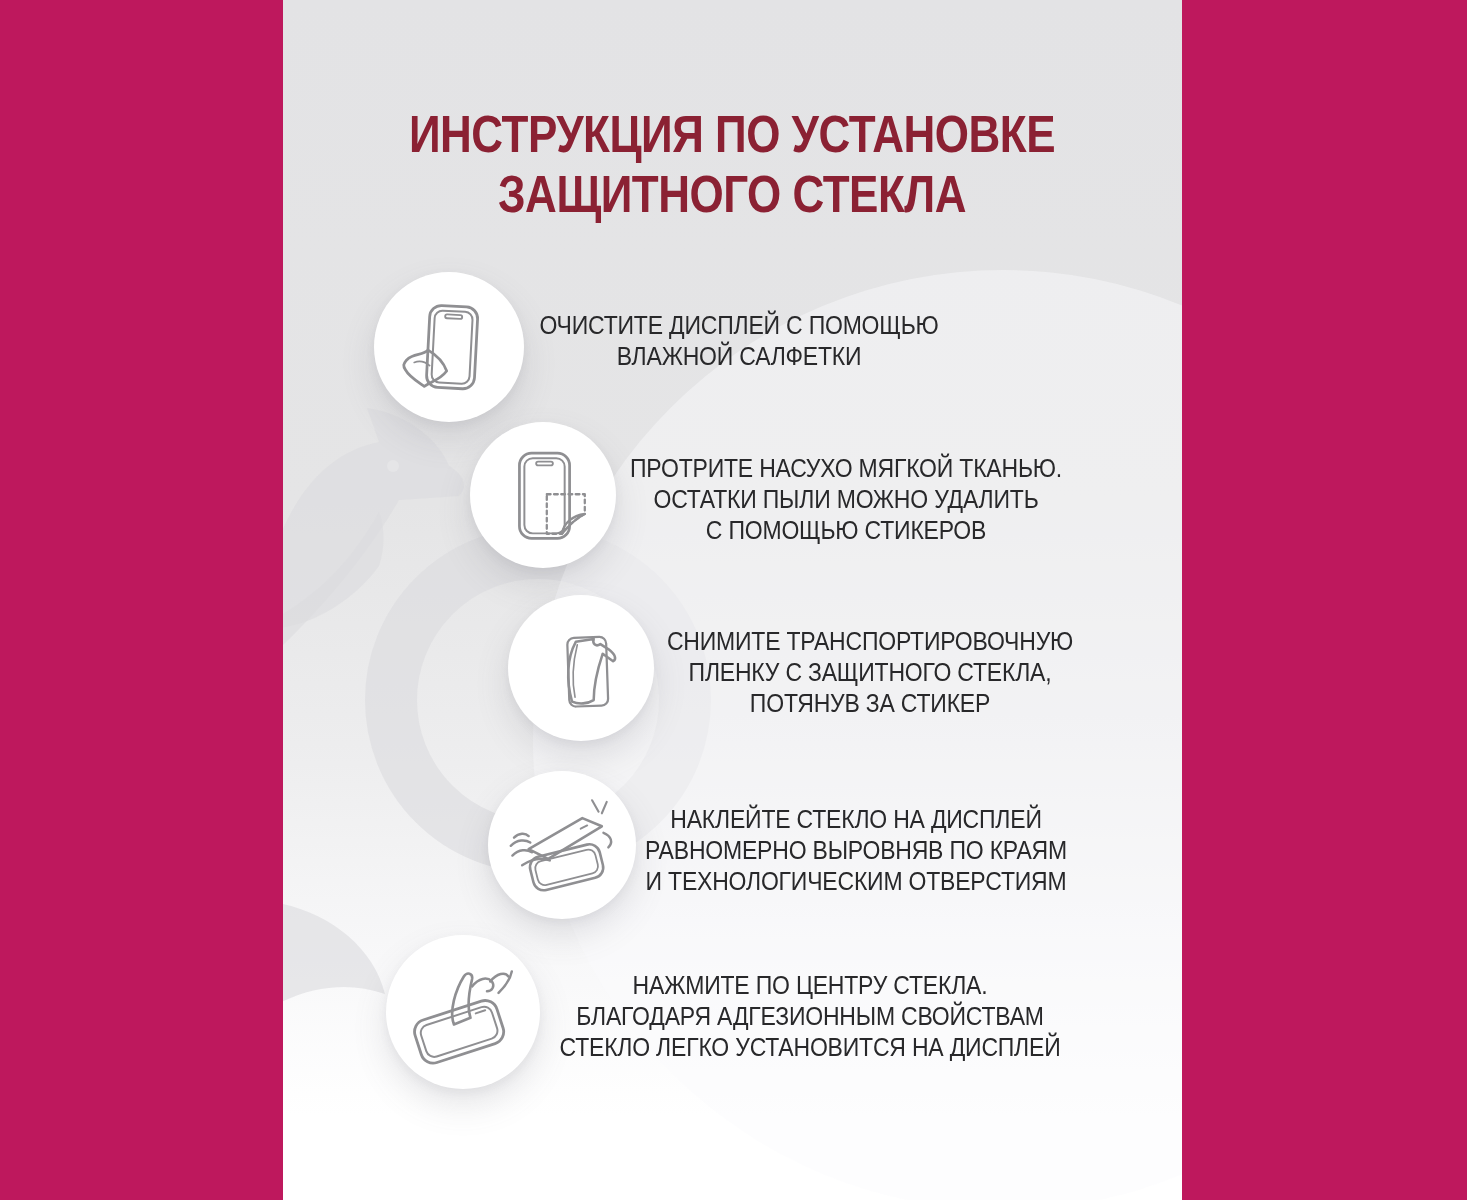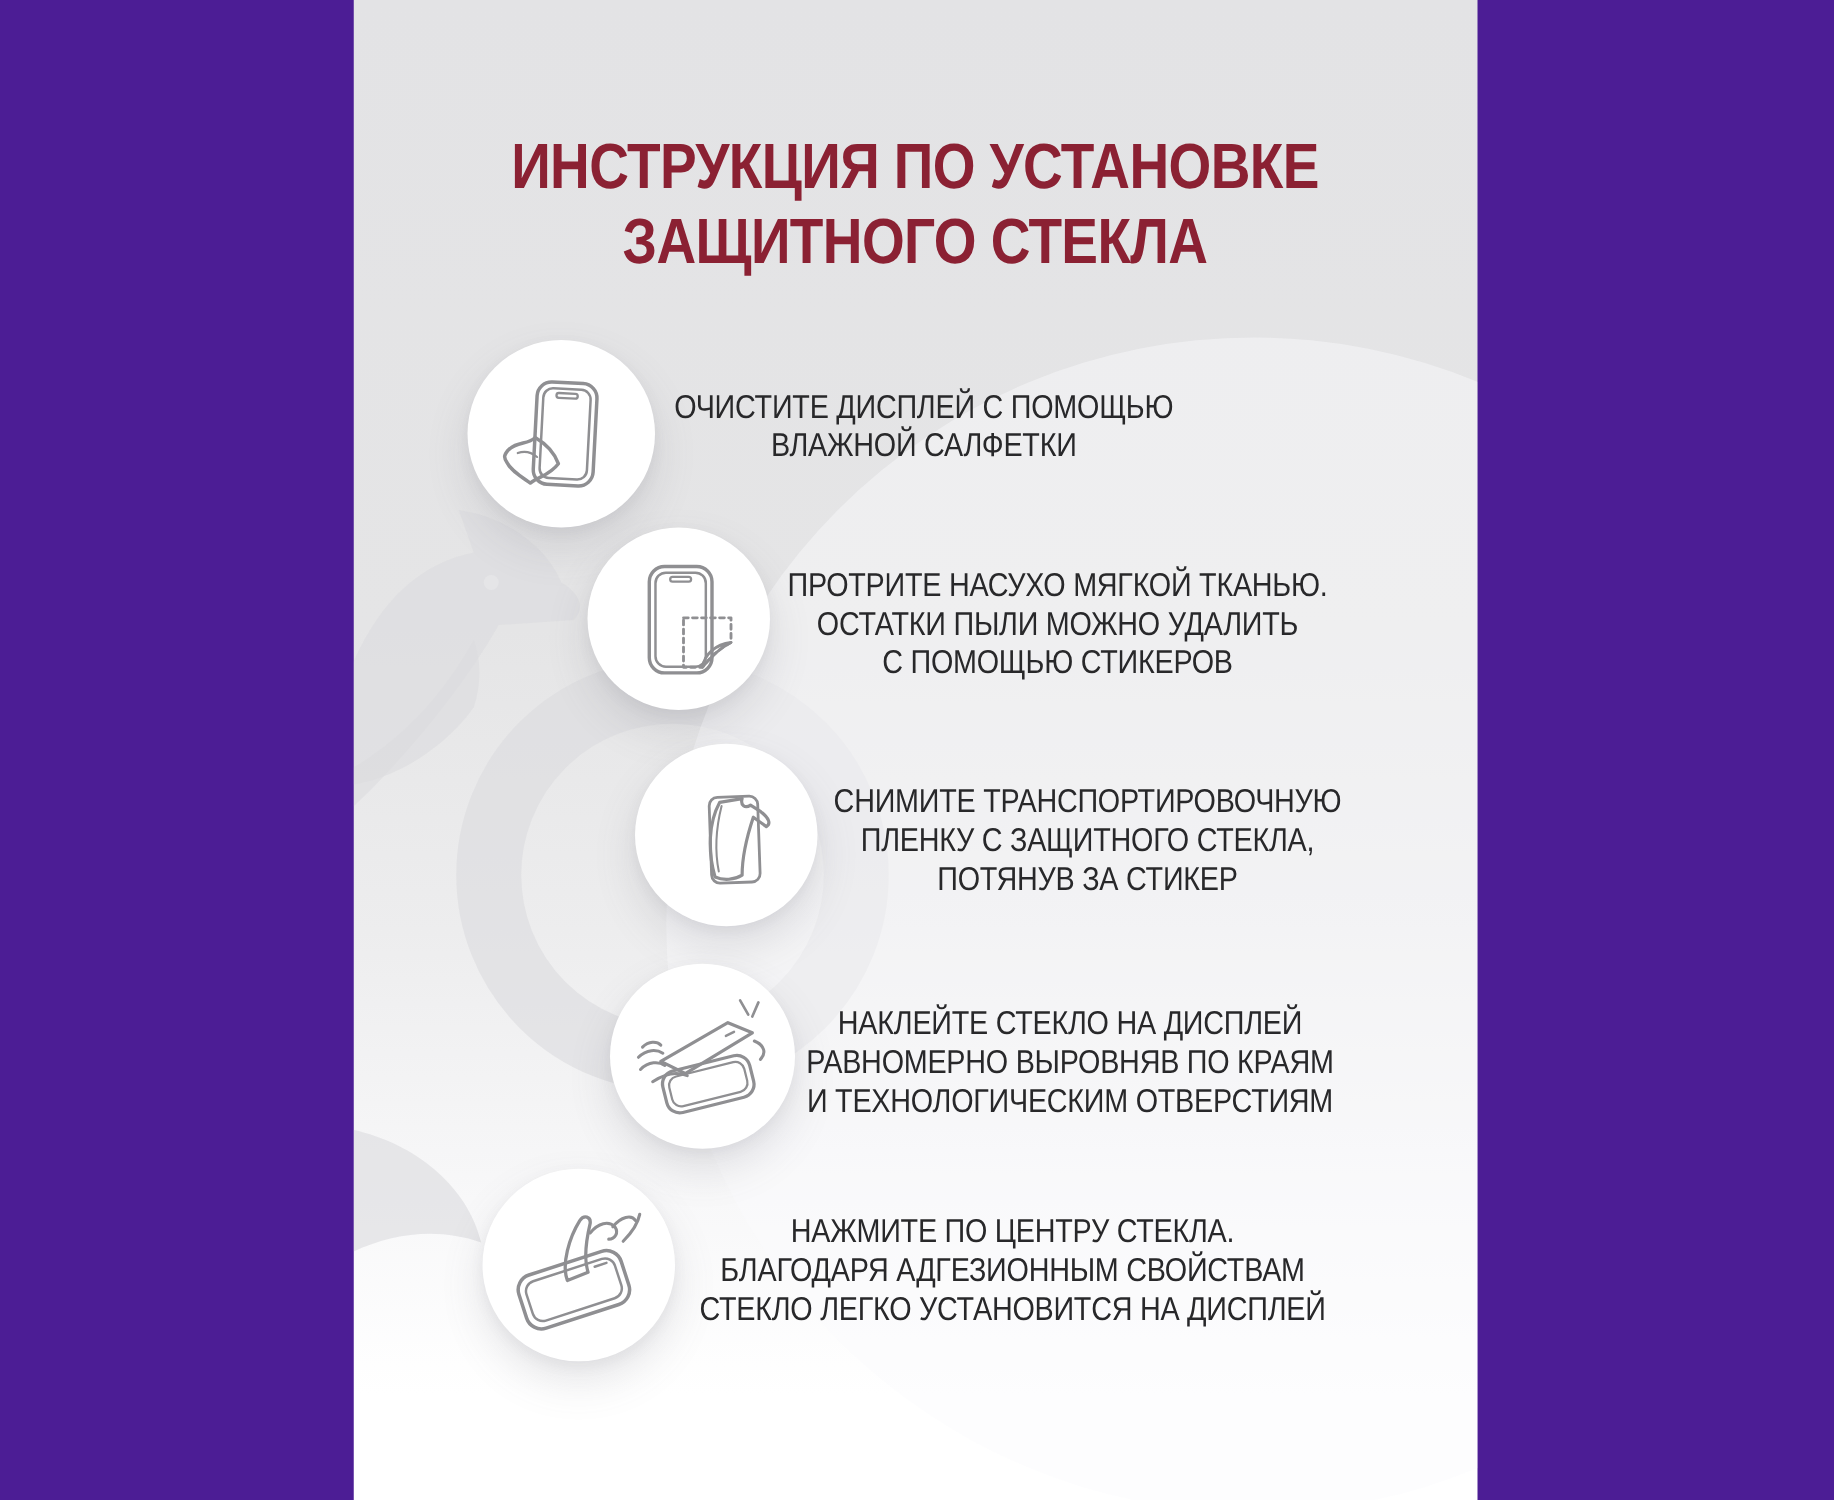--- a/index.html
+++ b/index.html
@@ -1,18 +1,18 @@
 <!DOCTYPE html>
 <html><head>
 <meta charset="utf-8">
 <style>
   html,body{margin:0;padding:0;background:#ffffff;}
   .canvas{
     position:relative;width:1467px;height:1200px;overflow:hidden;
-    background:#4c1d95;
+    background:#be185d;
     font-family:"Liberation Sans","DejaVu Sans",sans-serif;
   }
   .panel{
     position:absolute;left:283px;top:0;width:899px;height:1200px;
     background:linear-gradient(to bottom,
       #e3e3e5 0%, #e5e5e6 42%, #ededee 62%, #f8f8f9 80%, #ffffff 93%);
     overflow:hidden;
   }
   .watermark{position:absolute;left:0;top:0;width:899px;height:1200px;pointer-events:none;}
   .title{

